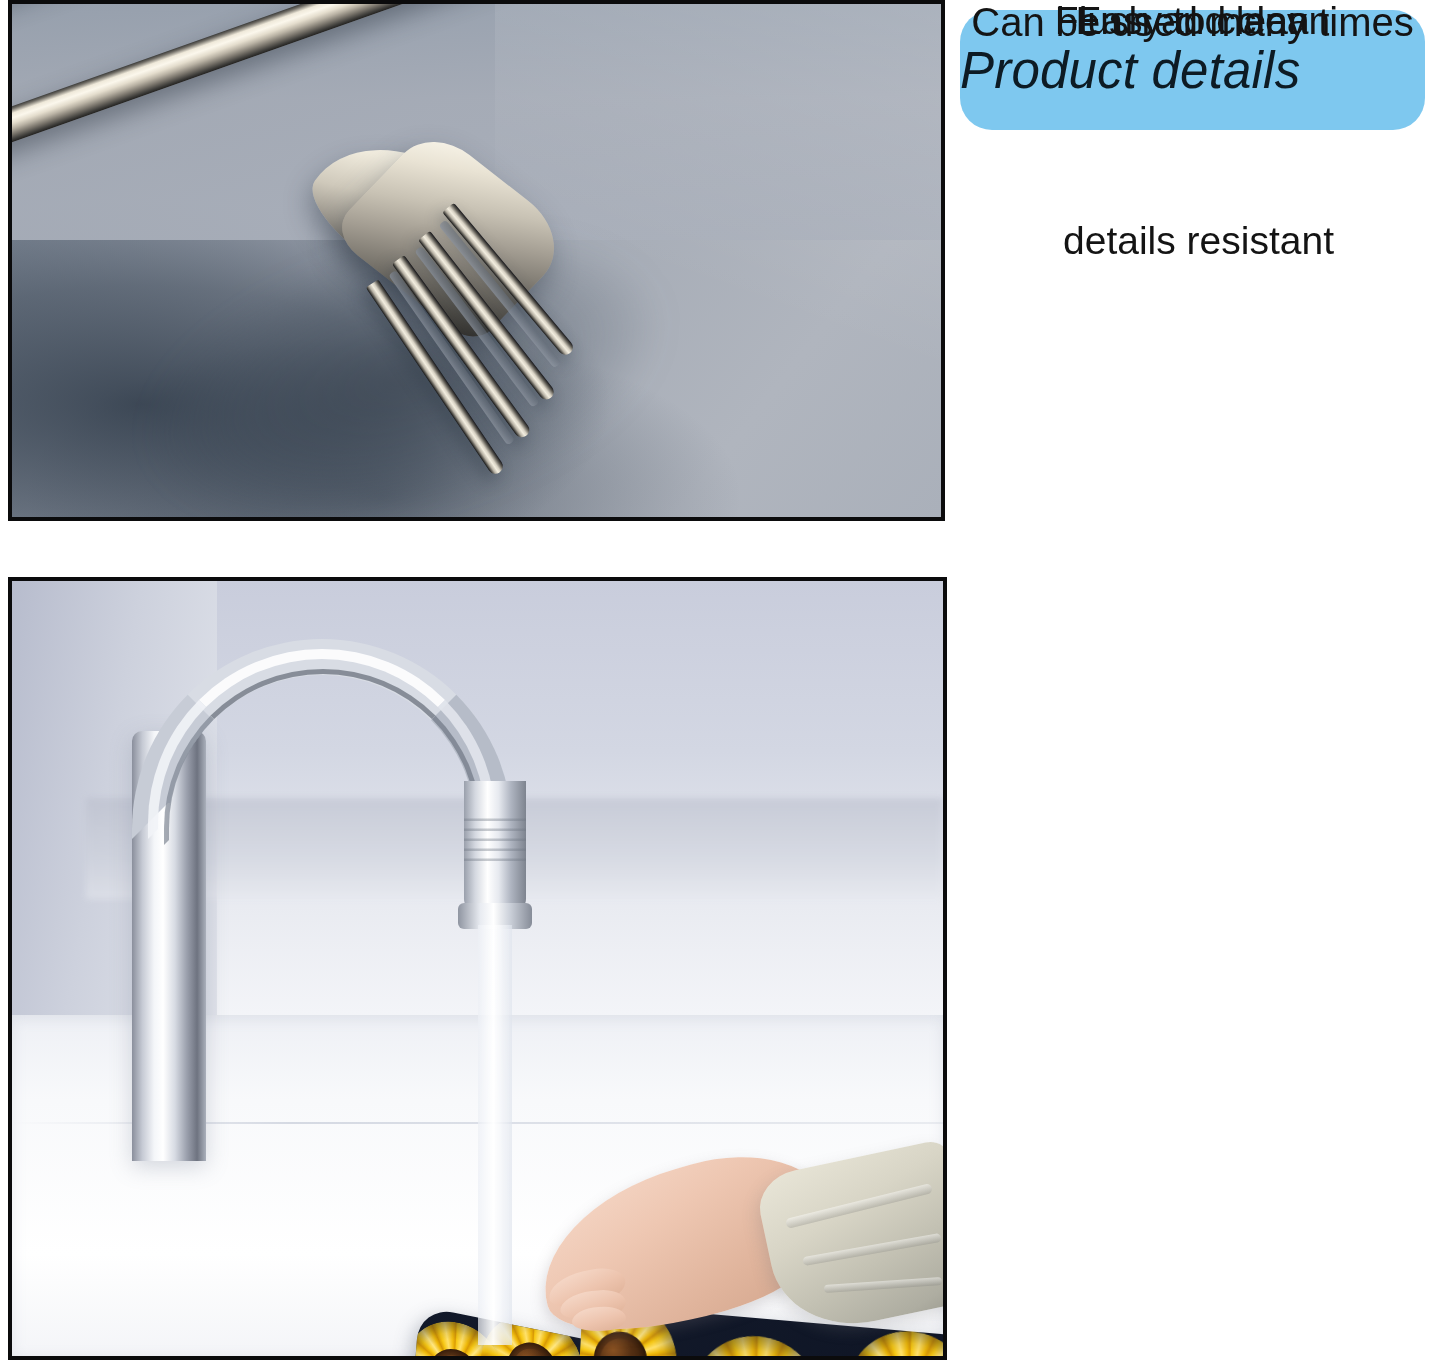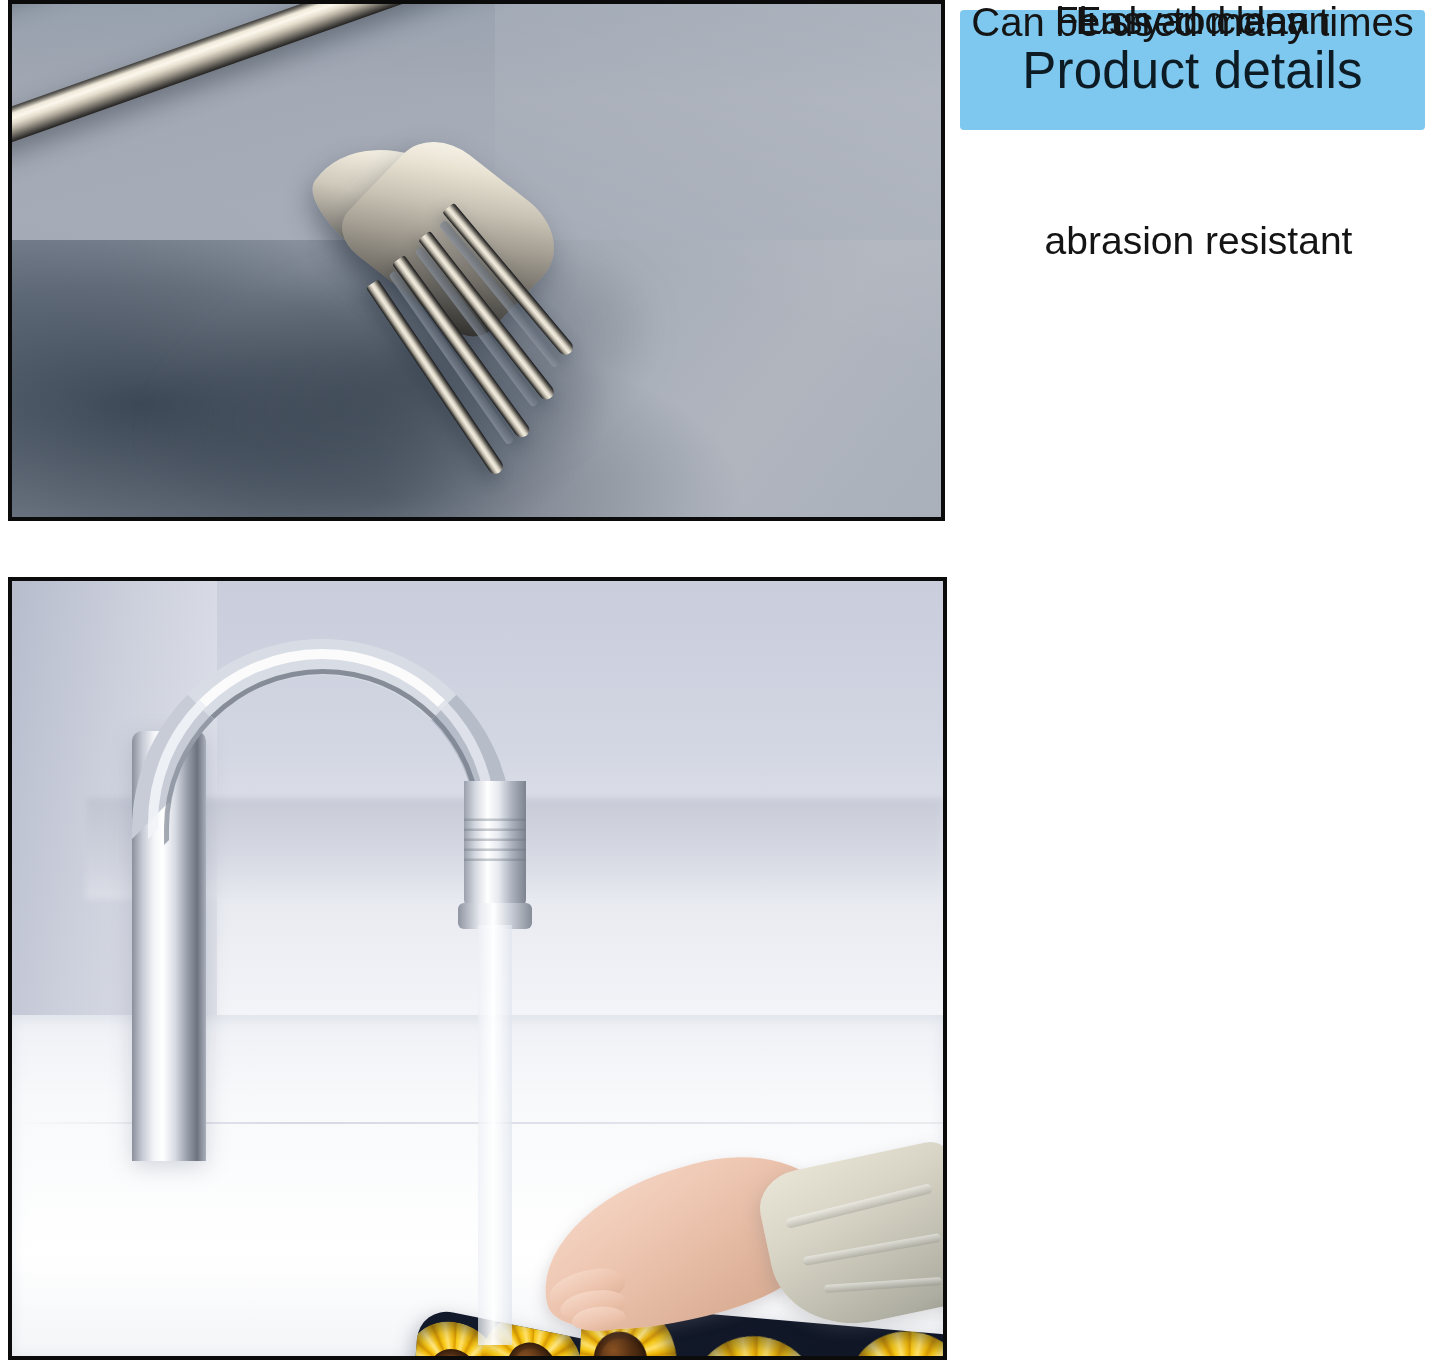--- a/index.html
+++ b/index.html
@@ -400,24 +400,24 @@
     height: 1363px;
   }
 
   #details-header {
     position: absolute;
     left: 0;
     top: 10px;
     width: 465px;
     height: 120px;
     background: #7ec8ef;
-    border-radius: 4px;
+    border-radius: 32px;
     display: flex;
     align-items: center;
-    justify-content: center;
+    font-style: italic;
   }
   #details-header-label {
     font-size: 51px;
     font-weight: 400;
     color: #0d1b24;
     letter-spacing: .2px;
     line-height: 1;
   }
 
   .feature {
@@ -519,20 +519,20 @@
 
     </div>
   </div>
 
   <div id="right-col">
 
     <div id="details-header">
       <span id="details-header-label">Product details</span>
     </div>
 
-    <div class="feature big" id="feat-0">abrasion resistant</div>
+    <div class="feature big" id="feat-0">details resistant</div>
     <div class="feature big" id="feat-3">Flush and clean</div>
     <div class="feature big" id="feat-2">Easy to clean</div>
     <div class="feature small" id="feat-4">Can be used many times</div>
 
   </div>
 
 </div>
 
 </body></html>

